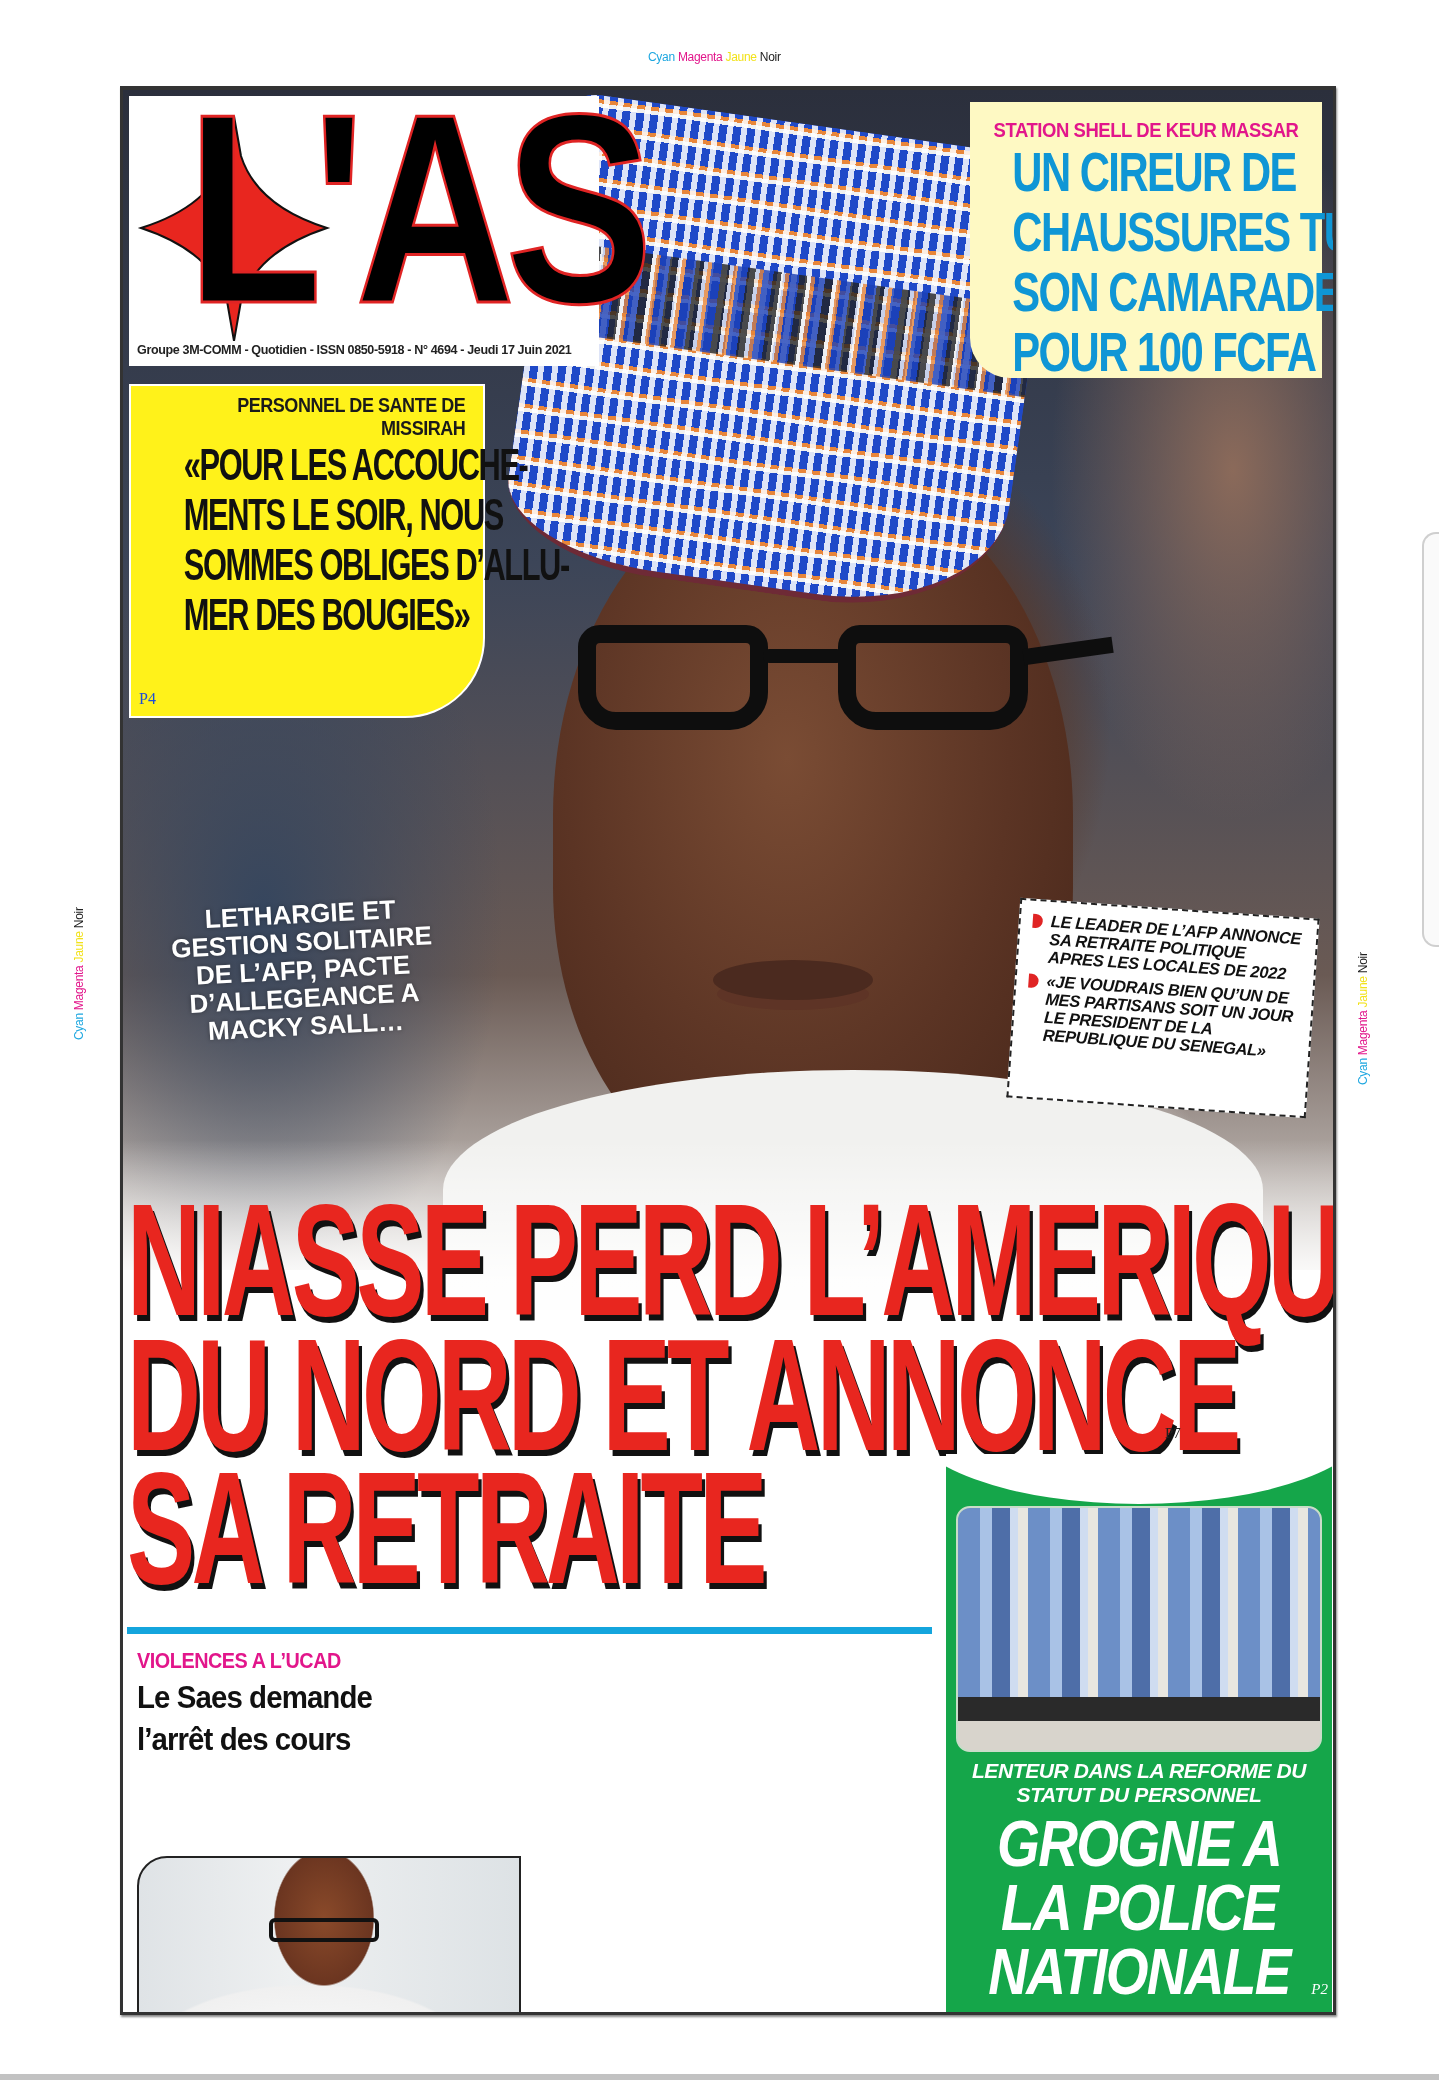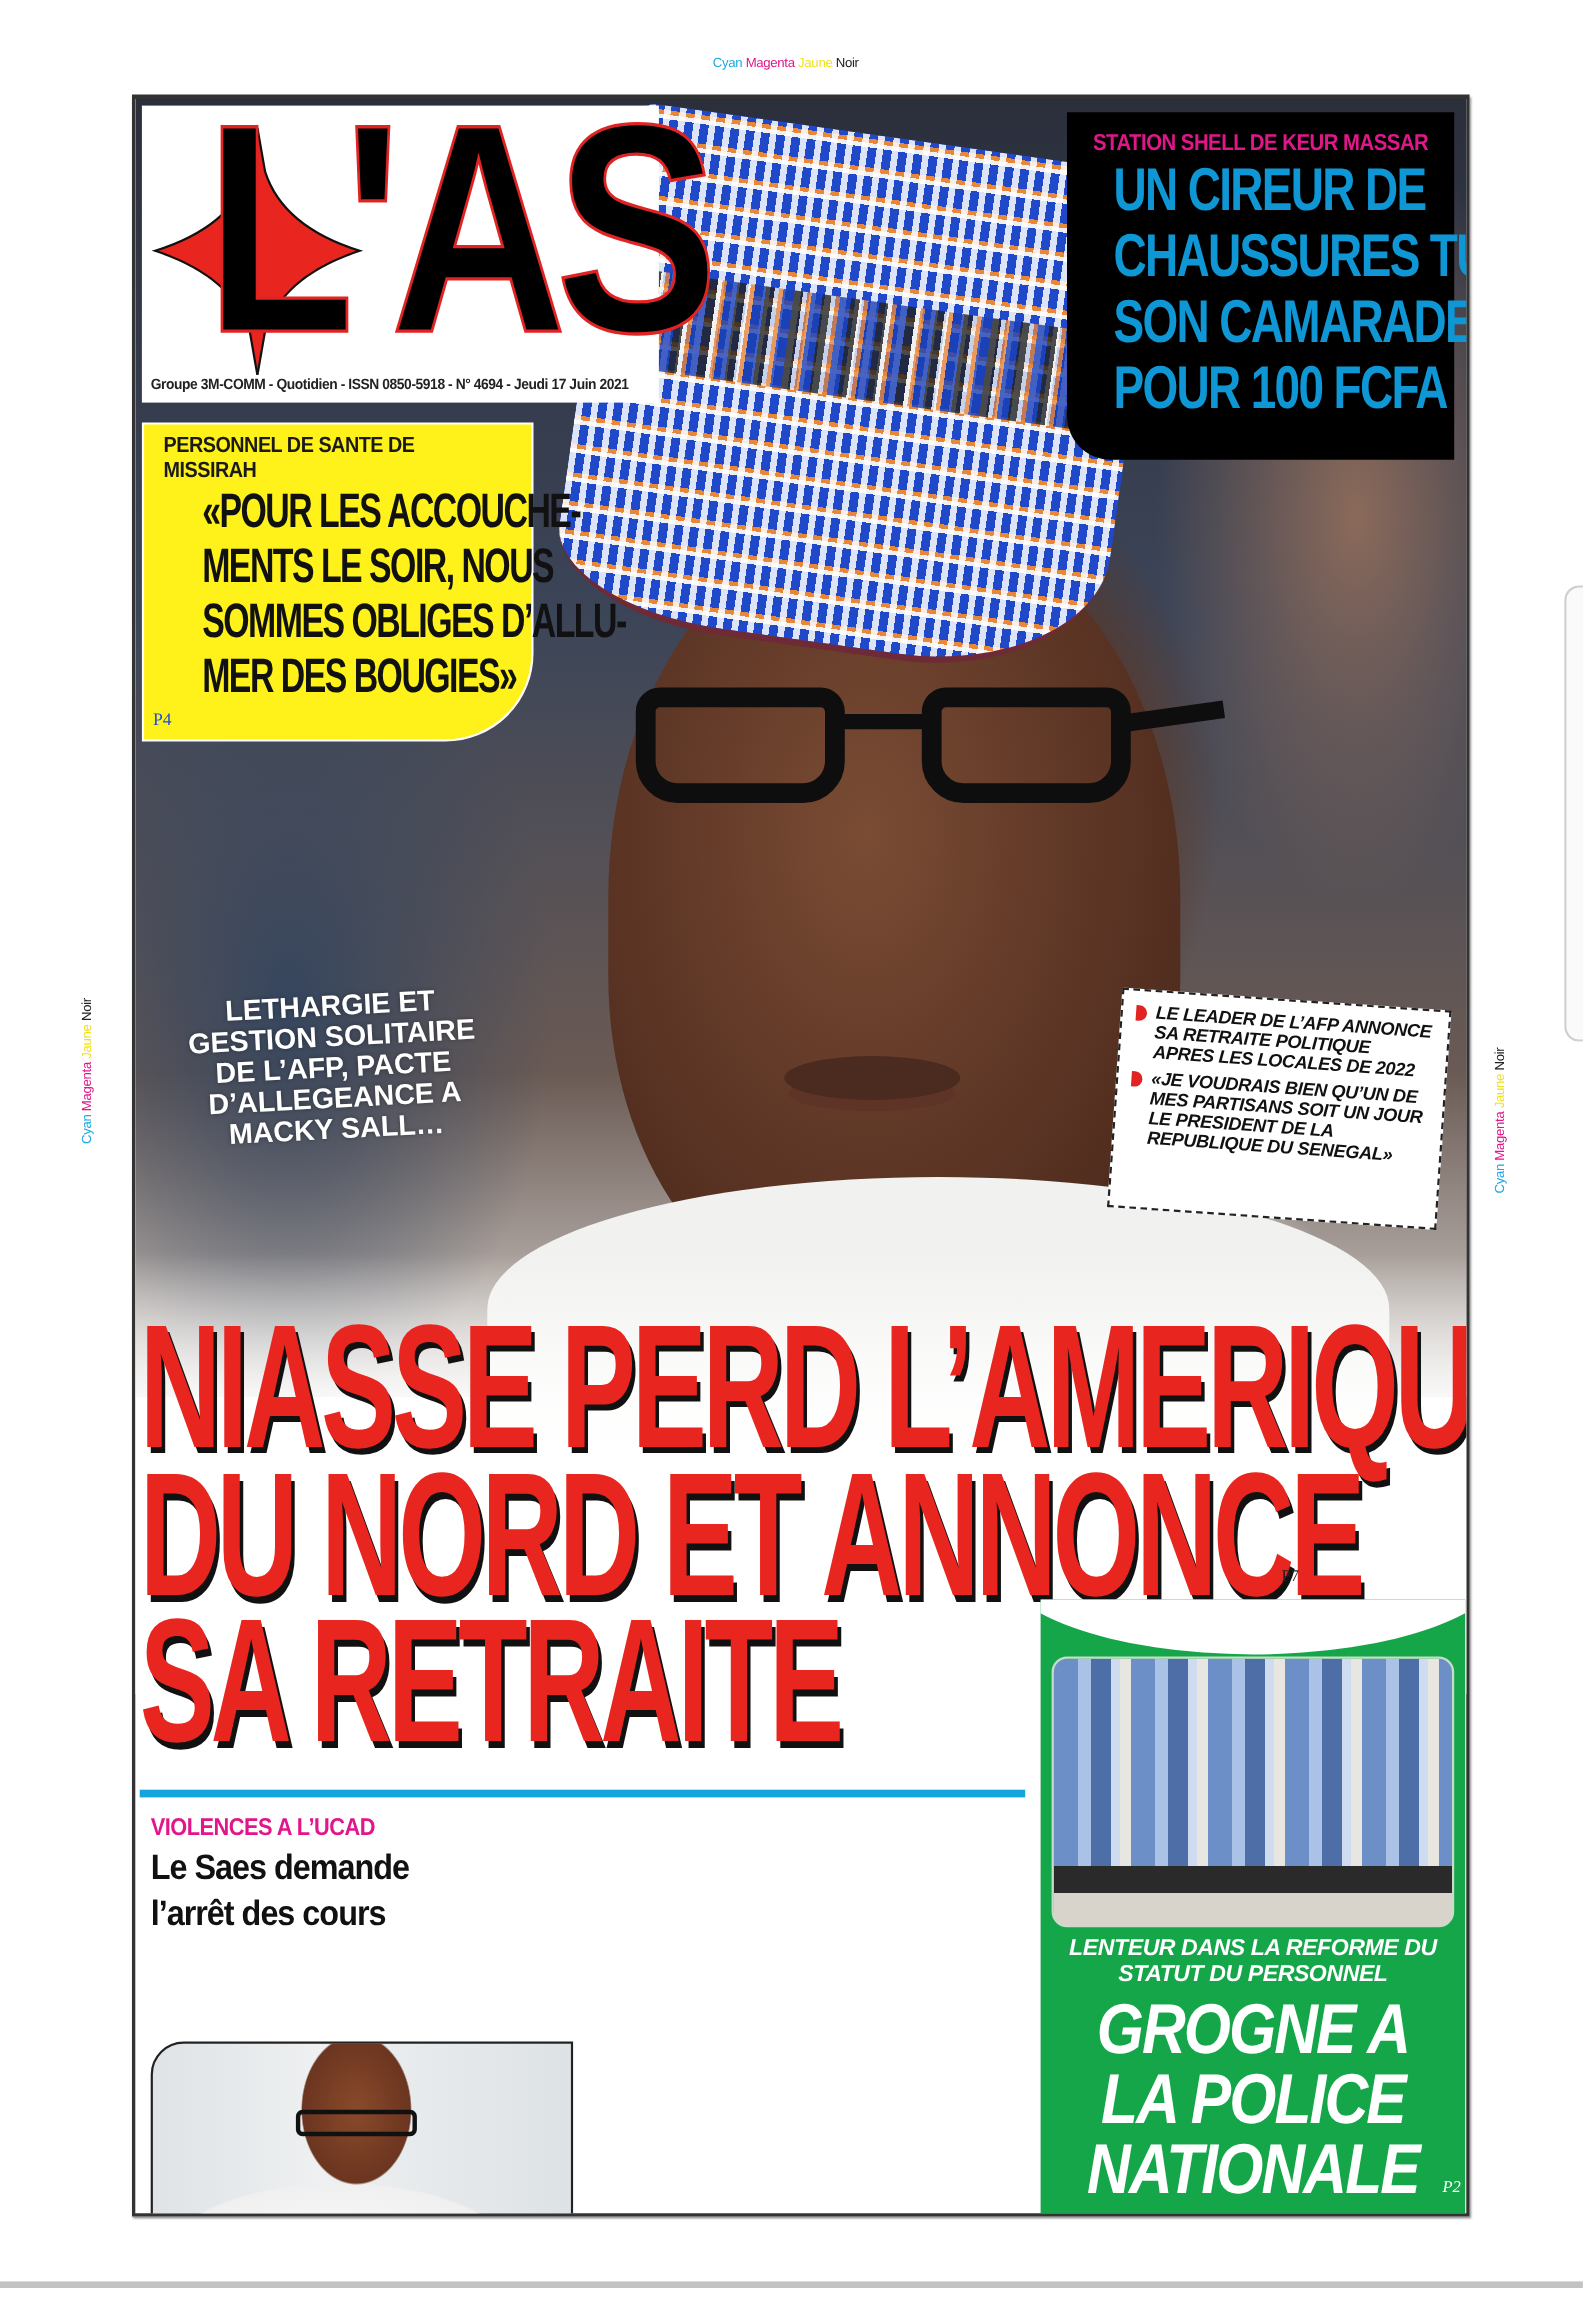--- a/index.html
+++ b/index.html
@@ -45,26 +45,26 @@
   .mouth { position: absolute; left: 590px; top: 870px; width: 160px; height: 40px; border-radius: 50%; background: #4b2a1f; box-shadow: 0 14px 0 -4px #5e3426; }
   .collar { position: absolute; left: 320px; top: 980px; width: 820px; height: 240px; border-radius: 50% 50% 0 0; background: #f1f1ef; }
 
   
   .masthead { position: absolute; left: 6px; top: 6px; width: 470px; height: 270px; background: #fff; }
   .logo-diamond { position: absolute; left: 8px; top: 20px; width: 195px; height: 225px; }
   .logo-text { position: absolute; left: 58px; top: -22px; font-family: "Liberation Sans", sans-serif; font-weight: 900; font-size: 270px; line-height: 1; letter-spacing: -12px; color: #000; -webkit-text-stroke: 3px #e02424; transform: scaleX(0.82); transform-origin: left top; }
   .masthead-info { position: absolute; left: 8px; top: 246px; width: 460px; font-size: 13.5px; font-weight: bold; color: #222; letter-spacing: -0.4px; white-space: nowrap; transform: scaleX(0.93); transform-origin: left top; }
 
   
-  .box-shell { position: absolute; left: 847px; top: 12px; width: 352px; height: 316px; background: #000000; border-radius: 0 0 0 40px; text-align: center; padding-top: 16px; }
+  .box-shell { position: absolute; left: 847px; top: 12px; width: 352px; height: 276px; background: #fef9c3; border-radius: 0 0 0 40px; text-align: center; padding-top: 16px; }
   .box-shell .kicker { color: #e2168b; font-weight: bold; font-size: 21px; letter-spacing: -0.5px; transform: scaleX(0.88); }
   .box-shell .headline { color: #0f96d5; font-weight: 900; font-size: 55px; line-height: 60px; letter-spacing: -2px; transform: scaleX(0.76); margin-top: 0; white-space: nowrap; }
 
   
-  .box-yellow { position: absolute; left: 6px; top: 294px; width: 356px; height: 290px; background: #fff21a; border-radius: 0 0 80px 0; text-align: left; padding-top: 8px; border: 2px solid #fff; }
+  .box-yellow { position: absolute; left: 6px; top: 294px; width: 356px; height: 334px; background: #fff21a; border-radius: 0 0 80px 0; text-align: right; padding-top: 8px; border: 2px solid #fff; }
   .box-yellow .kicker { color: #1a1a1a; font-weight: bold; font-size: 20px; letter-spacing: -0.5px; transform: scaleX(0.9); }
   .box-yellow .headline { color: #111; font-weight: 900; font-size: 44px; line-height: 50px; letter-spacing: -2px; transform: scaleX(0.7); white-space: nowrap; }
   .box-yellow .pageref { position: absolute; left: 8px; bottom: 8px; font-family: "Liberation Serif", serif; font-size: 16px; color: #1d4ed8; }
 
   
   .teaser { position: absolute; left: 0; top: 810px; width: 360px; text-align: center; color: #fff; font-weight: bold; font-size: 26px; line-height: 28px; text-shadow: 0 0 4px rgba(0,0,0,0.35); transform: rotate(-3deg); }
 
   
   .bullets { position: absolute; left: 890px; top: 818px; width: 300px; height: 200px; background: #fff; border: 2px dashed #222; transform: rotate(4deg); padding: 10px 12px; }
   .bullets .item { display: flex; align-items: flex-start; margin-bottom: 6px; }

